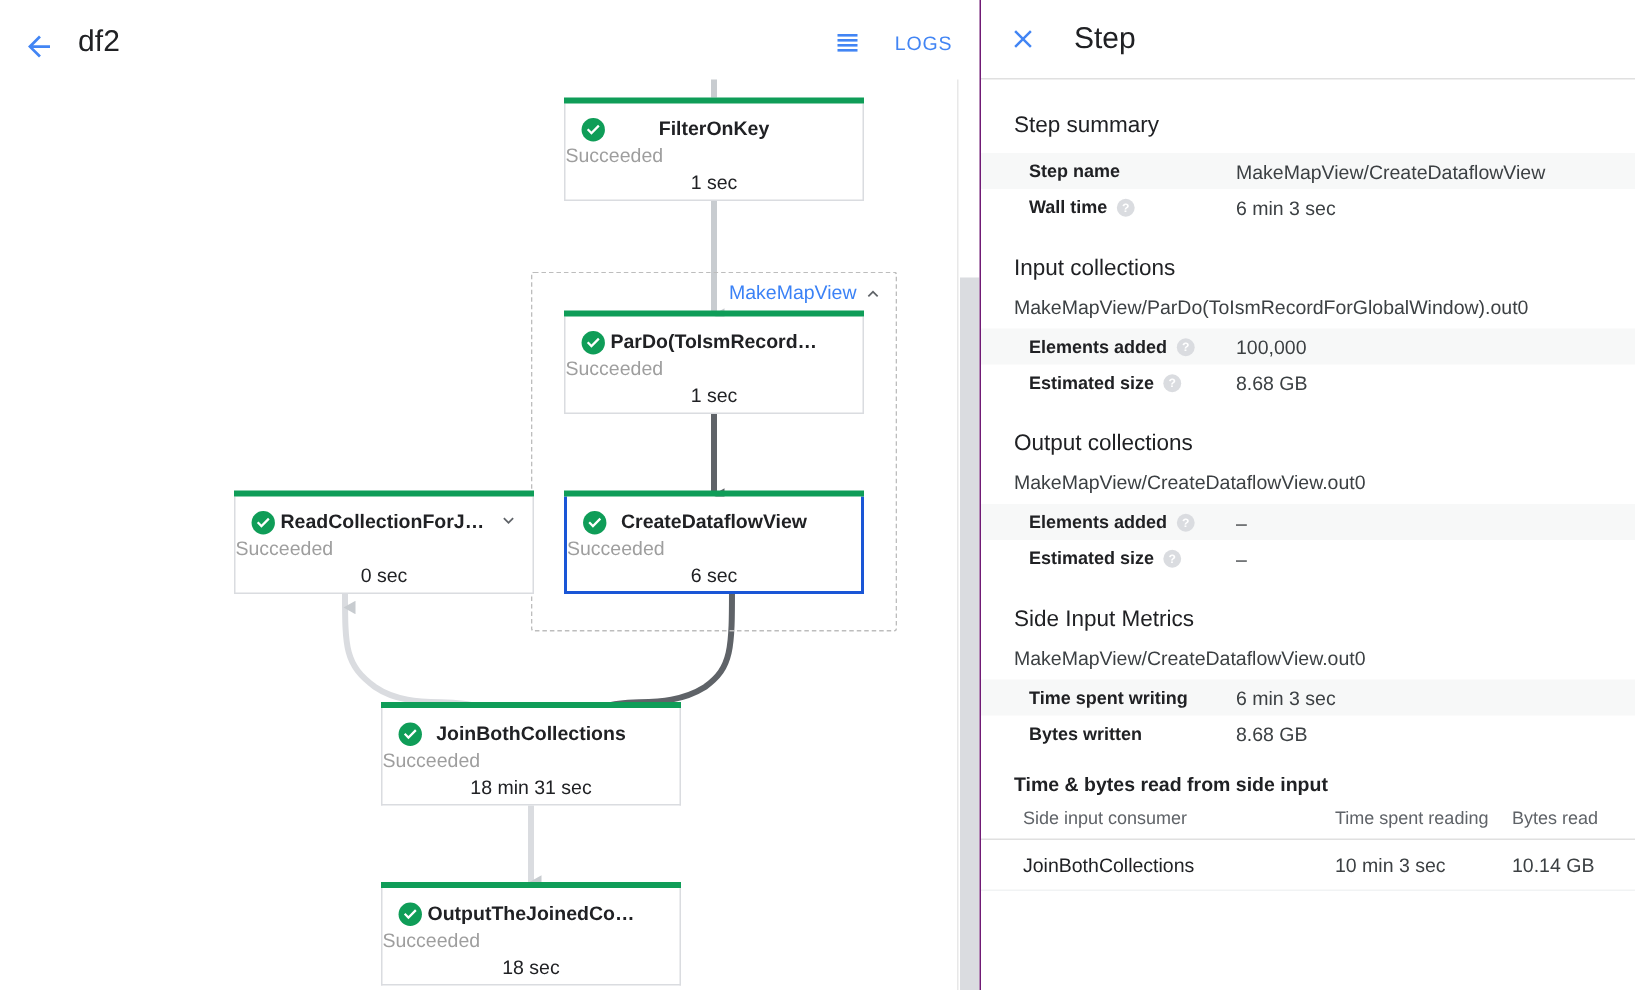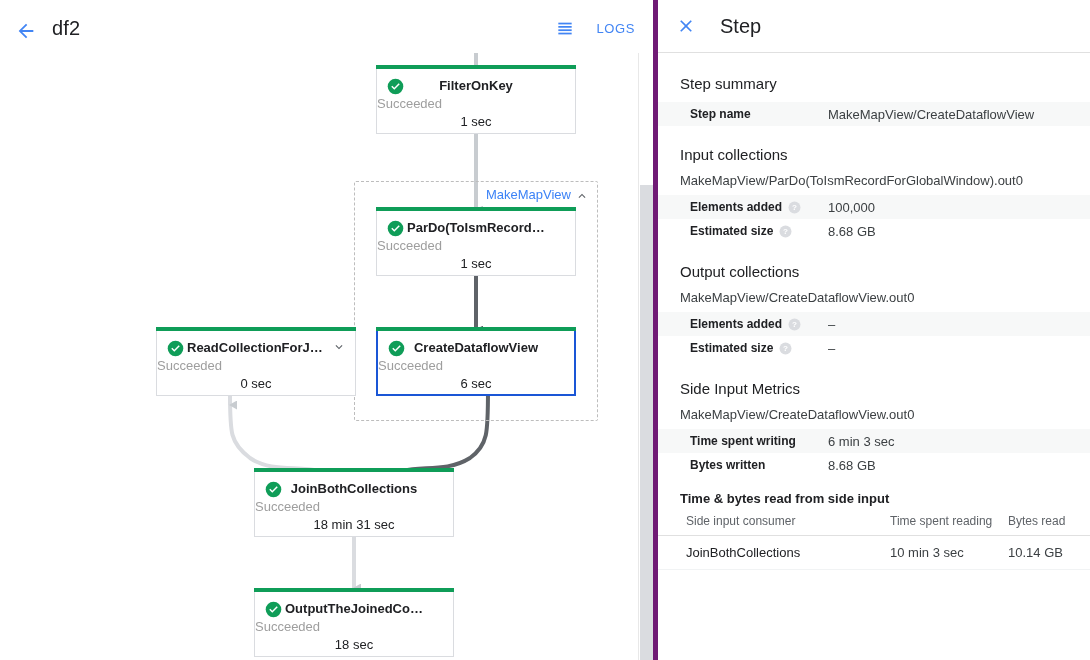--- a/index.html
+++ b/index.html
@@ -116,21 +116,21 @@
     position: absolute; left: 1px; top: 132px;
     width: 14px; height: 475px;
     background: #dadce0;
   }
 
   
   #right-pane {
     position: relative;
     width: 437px; height: 660px;
     background: #ffffff;
-    border-left: 5px solid #701a75;
+    border-left: 1px solid #701a75;
     flex: 0 0 437px;
     overflow: hidden;
   }
   #panel-header {
     position: relative; height: 53px;
     border-bottom: 1px solid #e0e0e0;
     display: flex; align-items: center;
   }
   #close-btn {
     width: 28px; height: 28px; margin-left: 14px;
@@ -332,20 +332,27 @@
     </div>
 
     <div id="panel-body">
 
       <div class="sec-title">Step summary</div>
       <table class="kv-table">
         <tbody>
             <tr class="alt">
           <td class="k">Step name</td>
           <td class="v">MakeMapView/CreateDataflowView</td>
+        </tr>
+        <tr>
+          <td class="k"><span>Wall time</span><svg class="help-ico" viewBox="0 0 24 24">
+                  <circle cx="12" cy="12" r="11" fill="#dadce0"></circle>
+                  <text x="12" y="17" font-size="15" font-family="Liberation Sans, sans-serif" fill="#fff" text-anchor="middle">?</text>
+                </svg></td>
+          <td class="v">6 min 3 sec</td>
         </tr>
       </tbody>
         </table>
 
       <div class="gap"></div>
 
       <div class="sec-title">Input collections</div>
       <div class="coll-name">MakeMapView/ParDo(ToIsmRecordForGlobalWindow).out0</div>
       <table class="kv-table">
         <tbody>

